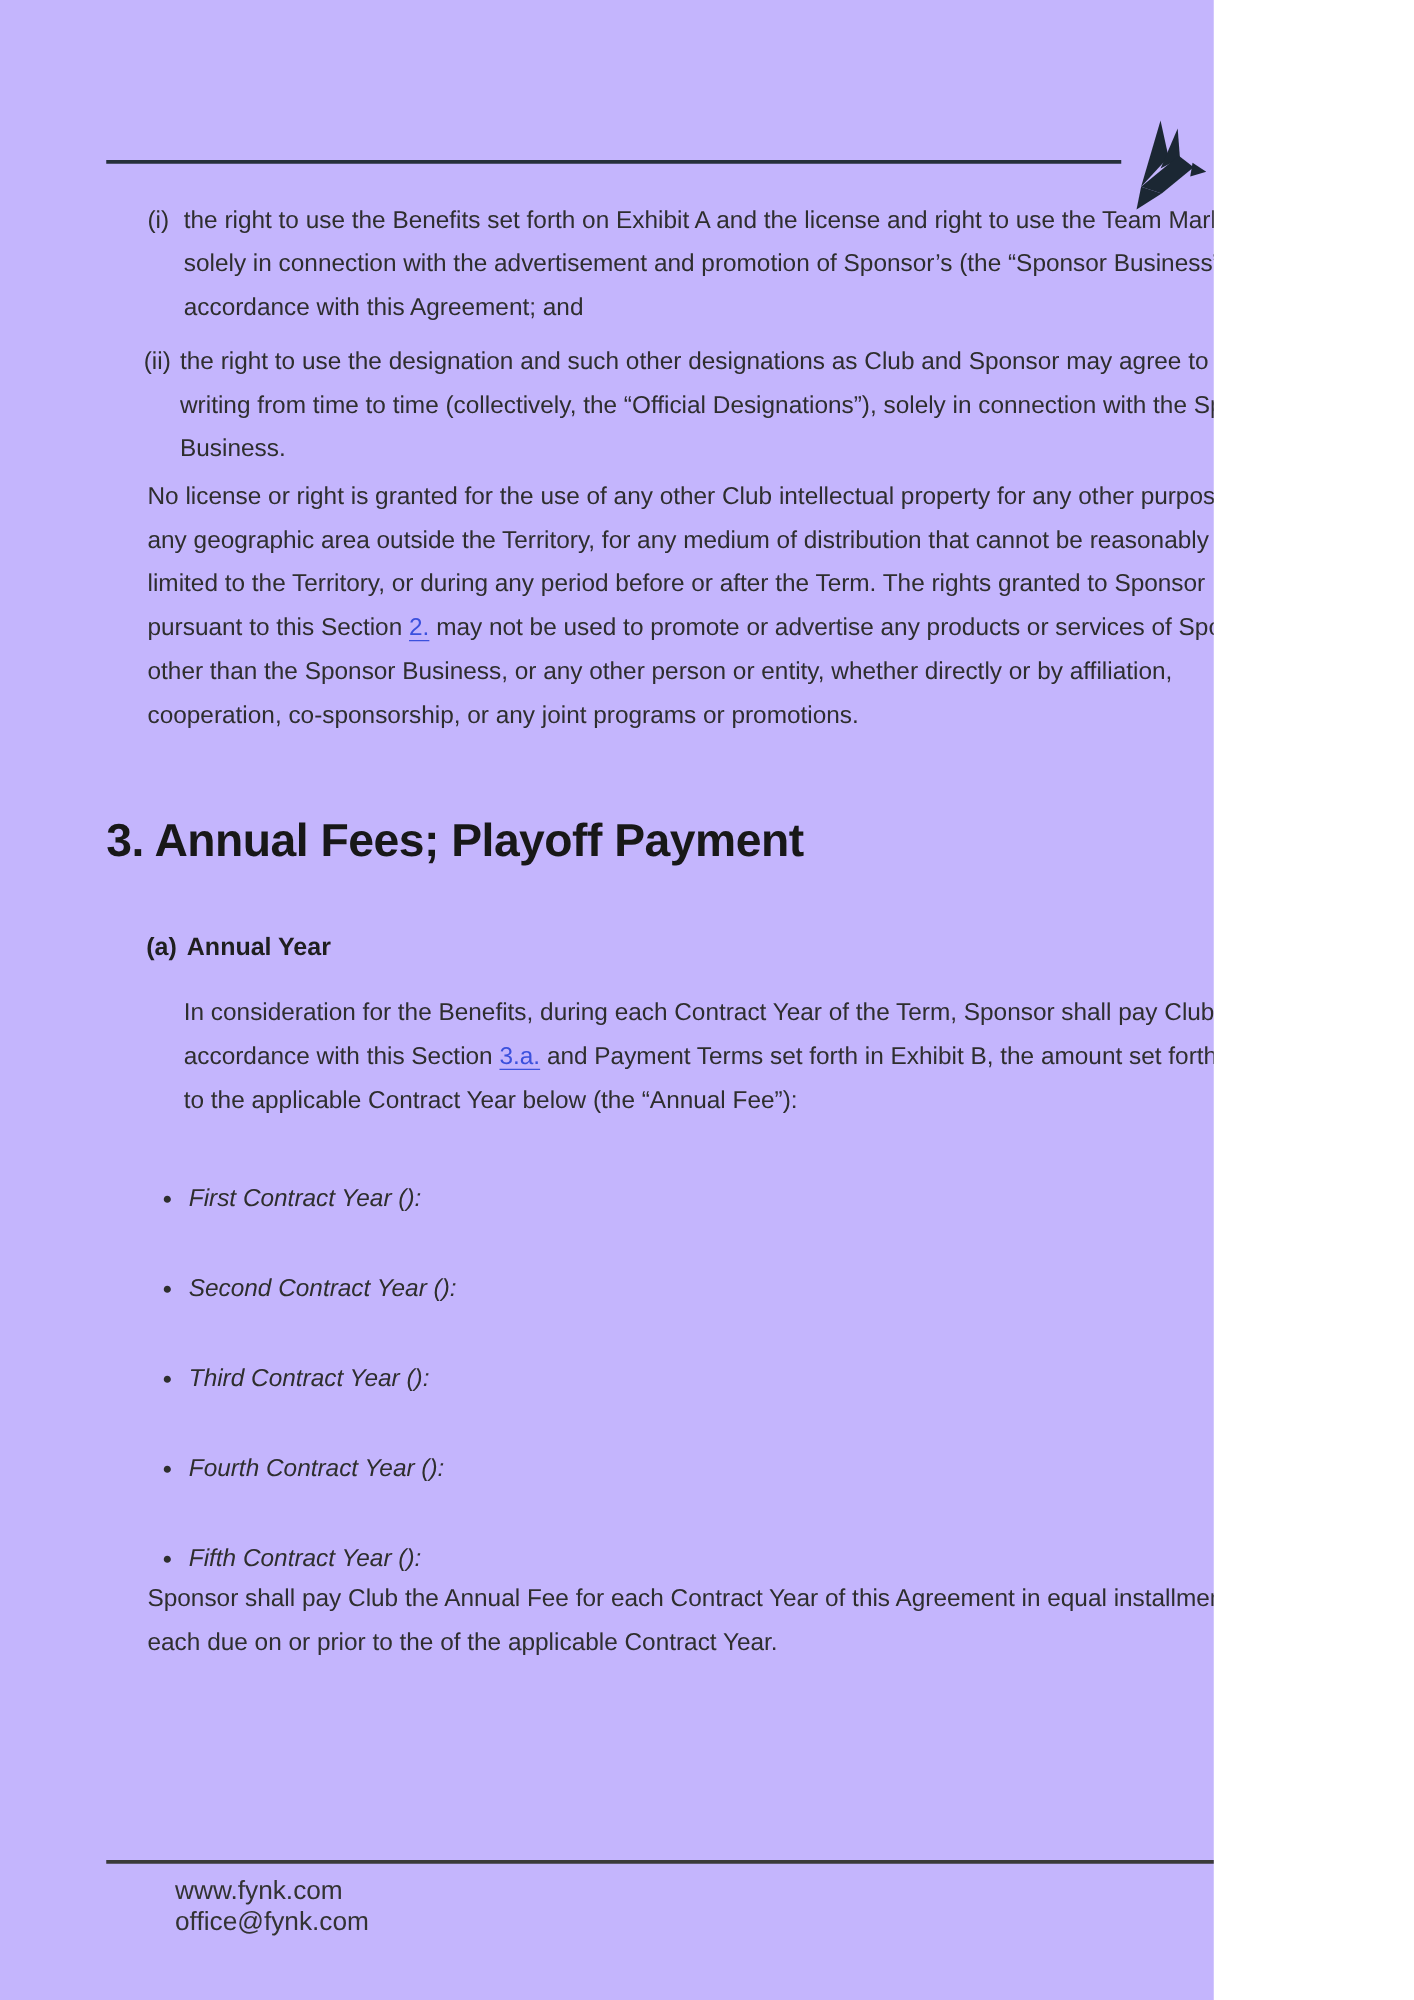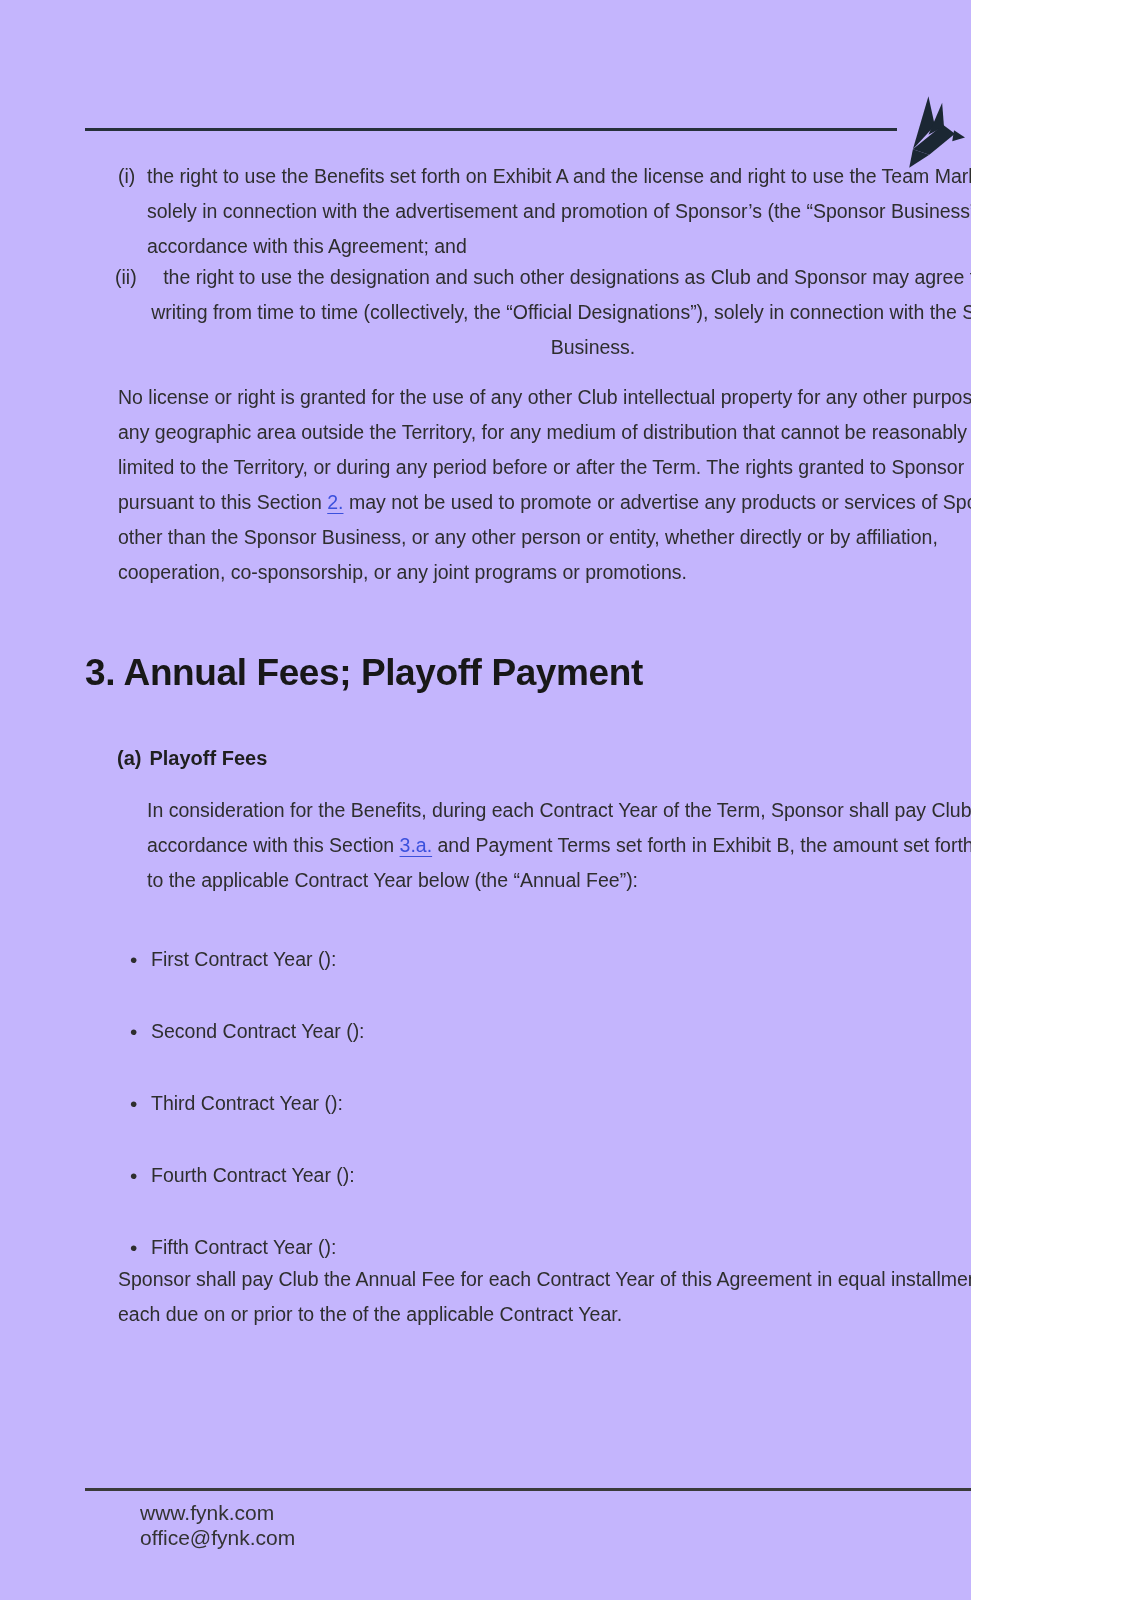--- a/index.html
+++ b/index.html
@@ -75,20 +75,21 @@
     color: #1f1f1f;
   }
   .subclause .sub-label { margin-right: 8px; }
 
   
   .fee-list {
     position: absolute;
     left: 128px; top: 946px;
     margin: 0; padding: 0;
     list-style: none;
+    font-style: italic;
   }
   .fee-list li {
     position: relative;
     padding-left: 23px;
     height: 27px;
     margin-bottom: 45px;
     font-size: 19.5px;
     line-height: 27px;
     color: #2e2e2e;
   }
@@ -134,33 +135,33 @@
       </svg>
     </span>
     <span class="brand-wordmark">fynk</span>
   </div>
 
   <div class="clause" style="left:118px; top:159px; width:895px;">
     <span class="clause-label">(i)</span>
     <span>the right to use the Benefits set forth on Exhibit A and the license and right to use the Team Marks solely in connection with the advertisement and promotion of Sponsor’s (the “Sponsor Business”) in accordance with this Agreement; and</span>
   </div>
 
-  <div class="clause" style="left:115px; top:260px; width:898px;text-align:center;">
+  <div class="clause" style="left:115px; top:272px; width:898px;">
     <span class="clause-label">(ii)</span>
     <span>the right to use the designation and such other designations as Club and Sponsor may agree to in a writing from time to time (collectively, the “Official Designations”), solely in connection with the Sponsor Business.</span>
   </div>
 
   <div class="para" style="left:118px; top:380px; width:908px;">
     <span>No license or right is granted for the use of any other Club intellectual property for any other purpose, in any geographic area outside the Territory, for any medium of distribution that cannot be reasonably limited to the Territory, or during any period before or after the Term. The rights granted to Sponsor pursuant to this Section </span><span class="doc-link">2.</span><span> may not be used to promote or advertise any products or services of Sponsor other than the Sponsor Business, or any other person or entity, whether directly or by affiliation, cooperation, co-sponsorship, or any joint programs or promotions.</span>
   </div>
 
   <h1 class="section-heading" style="margin:0;">3. Annual Fees; Playoff Payment</h1>
 
   <div class="subclause">
-    <span class="sub-label">(a)</span><span>Playoff Fees</span>
+    <span class="sub-label">(a)</span><span>Annual Year</span>
   </div>
 
   <div class="para" style="left:147px; top:793px; width:870px;">
     <span>In consideration for the Benefits, during each Contract Year of the Term, Sponsor shall pay Club, in accordance with this Section </span><span class="doc-link">3.a.</span><span> and Payment Terms set forth in Exhibit B, the amount set forth next to the applicable Contract Year below (the “Annual Fee”):</span>
   </div>
 
   <ul class="fee-list">
     <li>First Contract Year ():</li>
     <li>Second Contract Year ():</li>
     <li>Third Contract Year ():</li>

